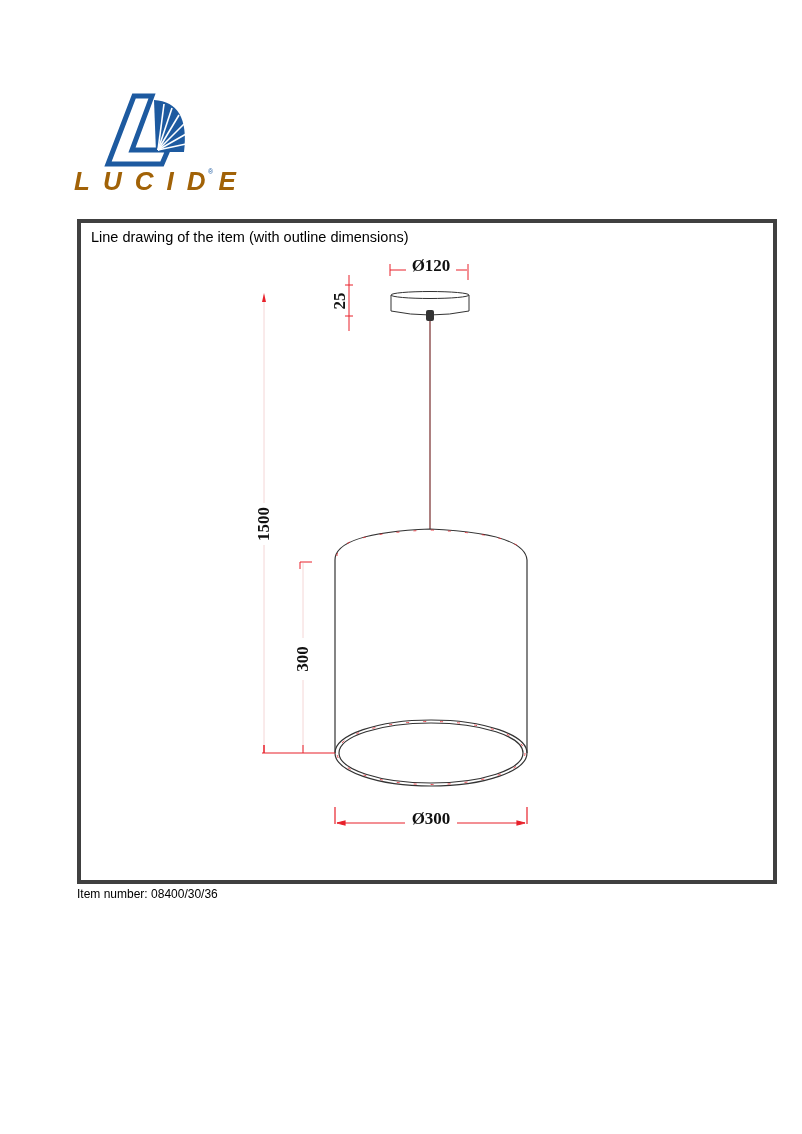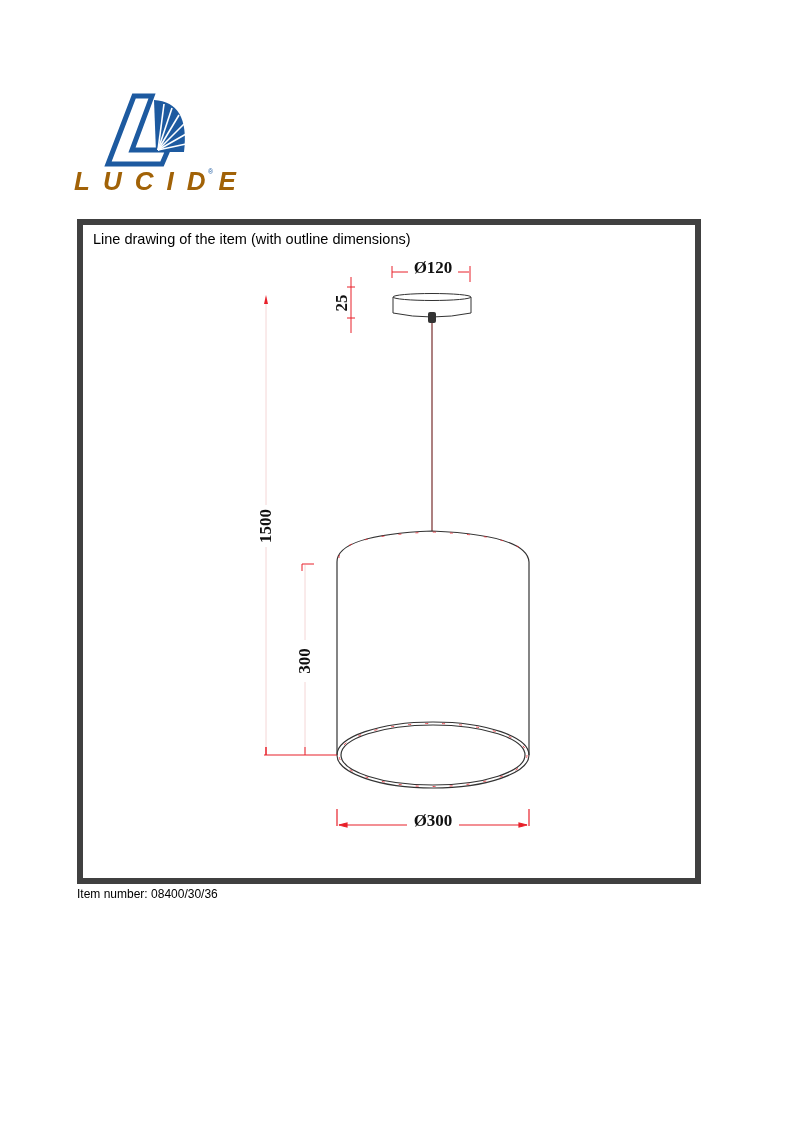--- a/index.html
+++ b/index.html
@@ -2,22 +2,22 @@
 <html><head>
   <meta charset="utf-8">
   <style>
     html, body { margin: 0; padding: 0; background: #ffffff; }
     body { width: 802px; height: 1134px; position: relative; overflow: hidden;
            font-family: "Liberation Sans", sans-serif; color: #000; }
     .logo { position: absolute; left: 72px; top: 92px; width: 150px; height: 110px; }
     .logo-word { position: absolute; left: 74px; top: 166px; font-family: "Liberation Sans", sans-serif;
                  font-style: italic; font-weight: bold; font-size: 26px; letter-spacing: 13px; color: #a16207; }
     .logo-reg { position: absolute; left: 208px; top: 168px; font-size: 7px; color: #1d5aa0; }
-    .frame { position: absolute; left: 77px; top: 219px; width: 624px; height: 665px;
-             border: 6px solid #404040; box-sizing: border-box; }
+    .frame { position: absolute; left: 77px; top: 219px; width: 700px; height: 665px;
+             border: 4px solid #404040; box-sizing: border-box; }
     .frame-title { position: absolute; left: 10px; top: 6px; font-size: 14.5px; }
     .drawing { position: absolute; left: 0; top: 0; width: 624px; height: 665px; }
     .dim { font-family: "Liberation Serif", serif; font-weight: bold; font-size: 17px; fill: #111; }
     .item-number { position: absolute; left: 77px; top: 887px; font-size: 12px; }
   </style>
 </head>
 <body>
 
 <div>
   <svg class="logo" viewBox="0 0 150 110">

